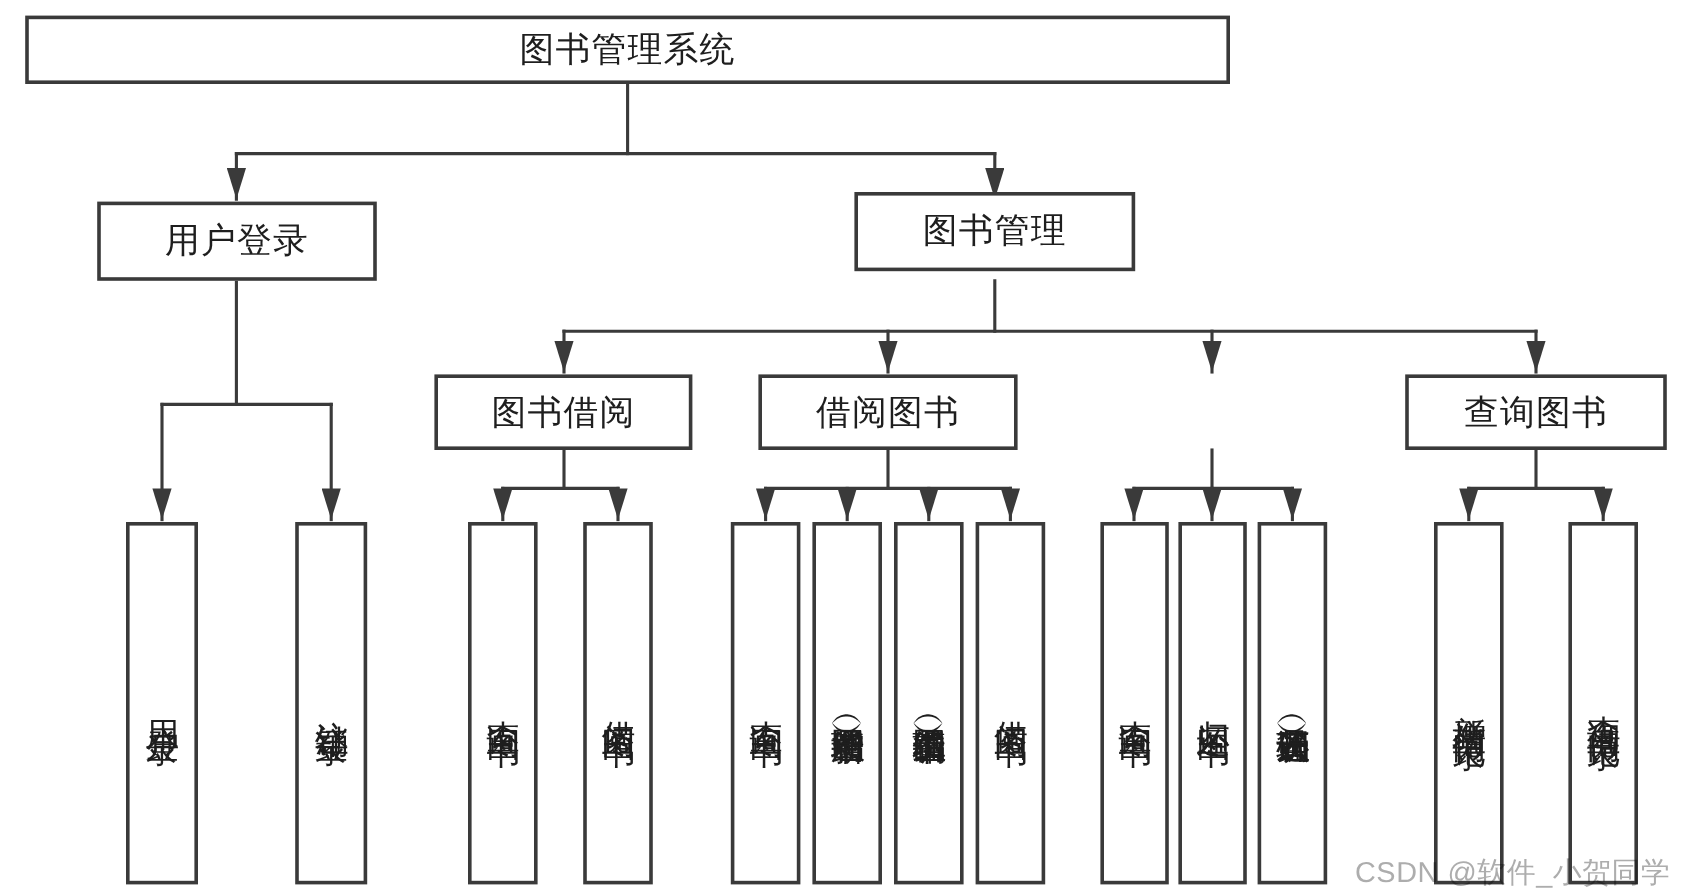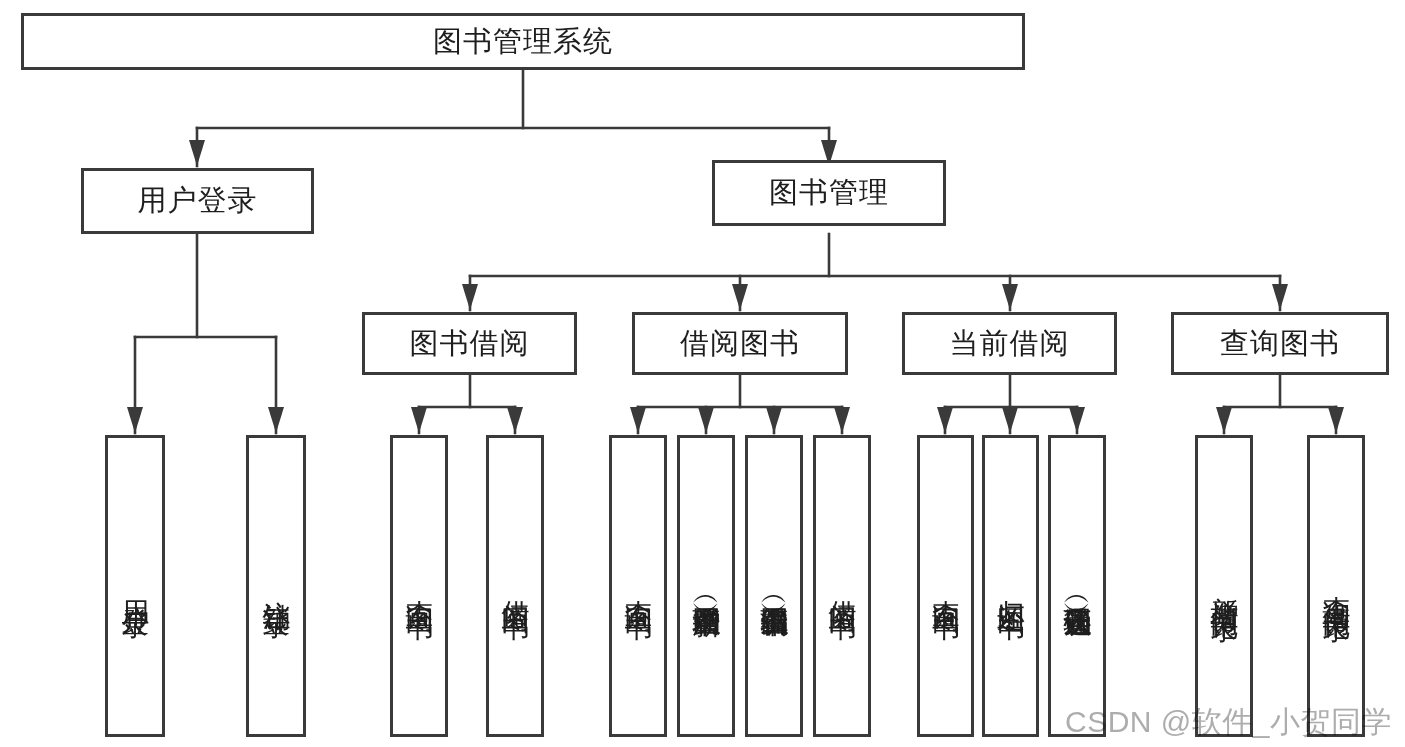--- a/index.html
+++ b/index.html
@@ -33,21 +33,21 @@
   .hbox{font-size:29px;letter-spacing:1px;white-space:nowrap;}
   .leaf{
     top:435px;height:302px;
     writing-mode:vertical-rl;text-orientation:mixed;
     font-size:28px;letter-spacing:4px;
     overflow:hidden;
   }
   .leaf.tight{letter-spacing:0;}
   .watermark{
     position:absolute;right:13px;bottom:4px;
-    font-size:30px;letter-spacing:0.5px;
+    font-size:24px;letter-spacing:0.5px;
     color:var(--watermark);
     mix-blend-mode:multiply;
     z-index:3;white-space:nowrap;
   }
 </style>
 </head>
 <body>
 
 <div class="canvas">
 
@@ -113,21 +113,20 @@
     </g>
   </svg>
 
   <div class="box hbox" style="left:21px;top:13px;width:1004px;height:57px;">图书管理系统</div>
 
   <div class="box hbox" style="left:81px;top:168px;width:233px;height:66px;">用户登录</div>
   <div class="box hbox" style="left:712px;top:160px;width:234px;height:66px;">图书管理</div>
 
   <div class="box hbox" style="left:362px;top:312px;width:215px;height:63px;">图书借阅</div>
   <div class="box hbox" style="left:632px;top:312px;width:216px;height:63px;">借阅图书</div>
-  <div class="box hbox" style="left:902px;top:312px;width:215px;height:63px;">当前借阅</div>
   <div class="box hbox" style="left:1171px;top:312px;width:218px;height:63px;">查询图书</div>
 
   <div class="box leaf" style="left:105px;width:60px;">用户登录</div>
   <div class="box leaf" style="left:246px;width:60px;">注销登录</div>
 
   <div class="box leaf" style="left:390px;width:58px;">查询图书</div>
   <div class="box leaf" style="left:486px;width:58px;">借阅图书</div>
 
   <div class="box leaf" style="left:609px;width:58px;">查询图书</div>
   <div class="box leaf tight" style="left:677px;width:58px;">新增图书（管理员）</div>

